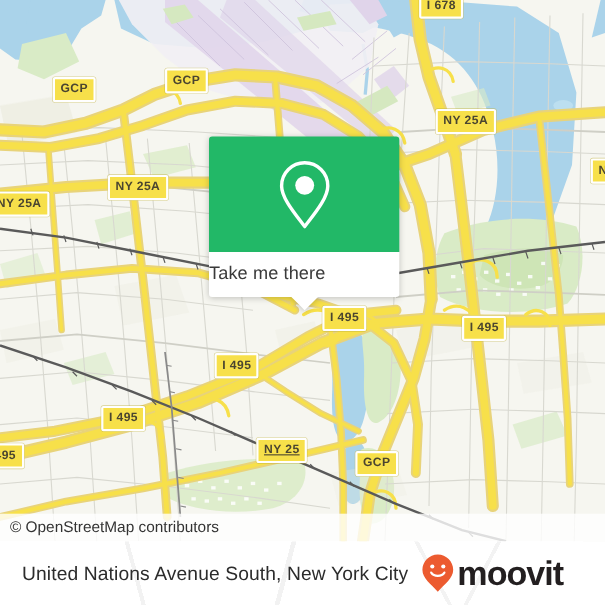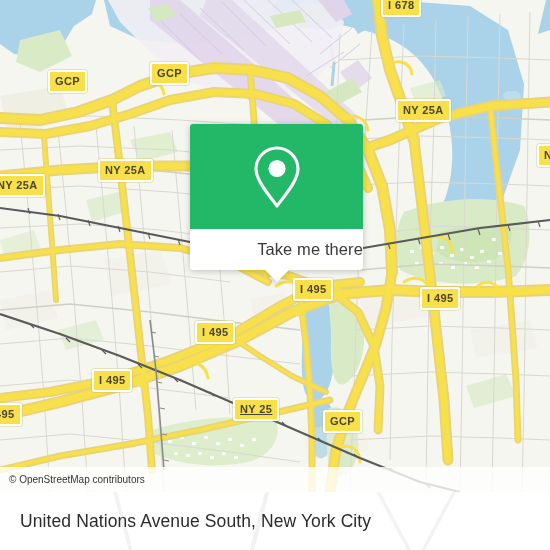--- a/index.html
+++ b/index.html
@@ -56,21 +56,21 @@
 
   
   #attribution {
     position: absolute;
     left: 0;
     top: 467px;
     width: 550px;
     height: 25px;
     background: rgba(255,255,255,0.80);
     color: #333333;
-    font-size: 10px;
+    font-size: 14px;
     line-height: 25px;
     padding-left: 9px;
     box-sizing: border-box;
     z-index: 40;
     white-space: nowrap;
   }
 
   
   #bottom-bar {
     position: absolute;
@@ -137,21 +137,21 @@
     display: flex;
     align-items: center;
     justify-content: center;
   }
   #popup-action {
     height: 41px;
     background: #ffffff;
     border-radius: 0 0 3px 3px;
     display: flex;
     align-items: center;
-    justify-content: flex-end;
+    justify-content: flex-start;
     color: #3a3a3a;
     font-size: 16.5px;
     letter-spacing: .1px;
     cursor: pointer;
   }
   #popup-tail {
     position: absolute;
     left: 50%;
     transform: translateX(-50%);
     top: 145px;
@@ -464,15 +464,24 @@
     <div id="popup-action">
       <span>Take me there</span>
     </div>
     <div id="popup-tail"></div>
   </div>
 
   <div id="attribution">© OpenStreetMap contributors</div>
 
   <div id="bottom-bar">
     <div id="place-label">United Nations Avenue South, New York City</div>
+    <div id="brand-logo">
+      <svg width="30" height="36" viewBox="0 0 30 36">
+        <path d="M15,1 C7.3,1 1,7.3 1,15 C1,23 9,28 15,35 C21,28 29,23 29,15 C29,7.3 22.7,1 15,1 Z" fill="#ec5b30"></path>
+        <circle cx="10" cy="12" r="1.9" fill="#ffffff"></circle>
+        <circle cx="20" cy="12" r="1.9" fill="#ffffff"></circle>
+        <path d="M9,17.5 C11.5,21.5 18.5,21.5 21,17.5" stroke="#ffffff" stroke-width="2" fill="none" stroke-linecap="round"></path>
+      </svg>
+      <span id="brand-wordmark">moovit</span>
+    </div>
   </div>
 
 </div>
 
 </body></html>

